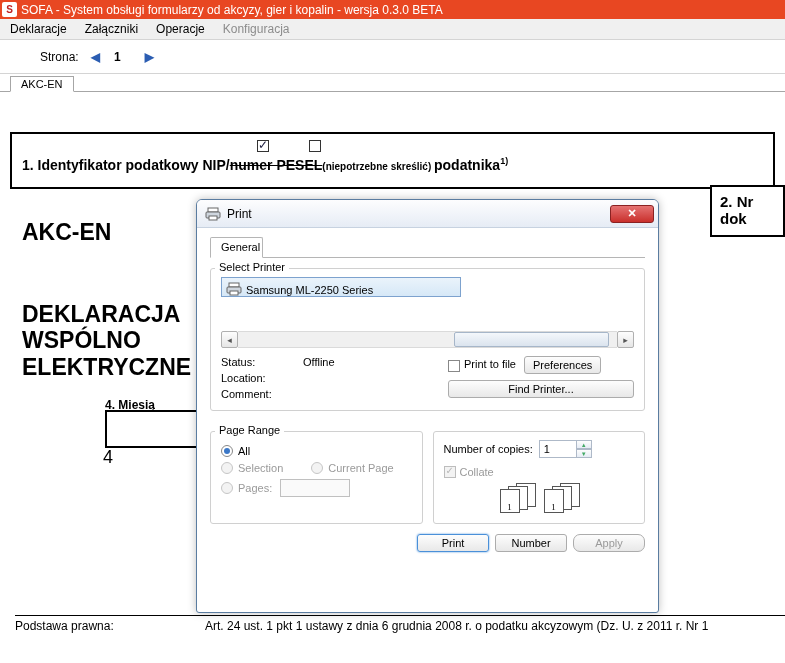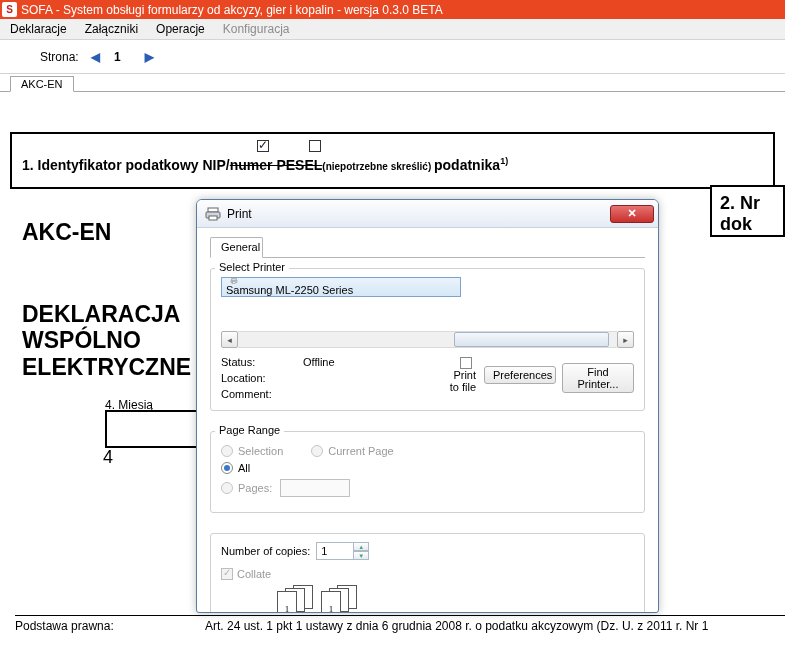--- a/index.html
+++ b/index.html
@@ -28,66 +28,66 @@
   .doc { padding:10px 10px 0 10px; }
   .box1 { border:2px solid #000; padding:6px 18px 14px 10px; margin-top:30px; }
   .checks { display:flex; gap:40px; margin-left:235px; margin-bottom:4px;}
   .chk { width:12px; height:12px; border:1px solid #333; display:inline-block; background:#fff; position:relative;}
   .chk.checked::after { content:"✓"; position:absolute; top:-3px; left:0; font-size:12px; color:#224;}
   .line1 { font-size:14px; font-weight:900; }
   .line1 .strike { text-decoration:line-through; font-weight:900;}
   .line1 .small { font-size:10px; font-weight:700;}
   .line1 .sup { font-size:9px; font-weight:700; vertical-align:super;}
 
-  .nrbox { position:absolute; right:0; top:185px; border:2px solid #000; padding:6px 8px; font-weight:900; font-size:18px; background:#fff; width:75px; height:52px;}
+  .nrbox { position:absolute; right:0; top:185px; border:2px solid #000; padding:6px 8px; font-weight:900; font-size:15px; background:#fff; width:75px; height:52px;}
 
   .big1 { font-size:23px; font-weight:900; margin:30px 0 0 12px;}
   .big2 { font-size:23px; font-weight:900; margin:55px 0 0 12px; line-height:1.15;}
 
   .box4 { border:2px solid #000; margin:30px 0 0 95px; width:135px; height:38px; position:relative;}
-  .box4 .lbl { position:absolute; top:-14px; left:-2px; font-size:12px; font-weight:400;}
+  .box4 .lbl { position:absolute; top:-14px; left:-2px; font-size:12px; font-weight:700;}
   .box4 .val { position:absolute; left:-4px; bottom:-22px; font-size:18px; font-weight:400;}
 
   .legalline { position:absolute; left:15px; bottom:30px; right:0; font-size:12px; border-top:1px solid #000; padding-top:3px; display:flex;}
   .legalline .lbl { width:190px;}
 
   
   .modal { position:absolute; left:196px; top:199px; width:463px; height:414px; background:#fff; border:1px solid #5a7ca0; box-shadow:0 0 8px rgba(0,0,0,0.25); border-radius:6px 6px 3px 3px; overflow:hidden; }
   .modal .mtitle { height:28px; background:linear-gradient(#fdfdfe,#e6ecf5); display:flex; align-items:center; padding:0 4px 0 8px; font-size:12px; border-bottom:1px solid #c7d2e0;}
   .modal .mtitle .ticon { width:16px; height:14px; margin-right:6px; }
   .modal .closebtn { margin-left:auto; width:44px; height:18px; background:linear-gradient(#e57373,#c9302c); border:1px solid #8a2222; border-radius:3px; color:#fff; display:flex; align-items:center; justify-content:center; font-size:11px; font-weight:bold; cursor:pointer;}
   
   .modal .body { padding:8px 13px 0 13px; }
 
   .dlgtabs { height:22px; border-bottom:1px solid #b5b5b5; display:flex; }
   .dlgtab { font-size:11px; background:#fff; border:1px solid #b5b5b5; border-bottom:1px solid #fff; padding:3px 2px 2px 10px; position:relative; top:1px; border-radius:2px 2px 0 0;}
 
   .group { border:1px solid #d0d0d0; border-radius:3px; margin-top:10px; padding:8px 10px 10px 10px; position:relative; font-size:11px;}
   .group .gtitle { position:absolute; top:-8px; left:4px; background:#fff; padding:0 4px; font-size:11px;}
 
-  .printerbox { border:1px solid #7da2ce; background:linear-gradient(#eaf3fb,#d6e8f7); height:20px; display:flex; align-items:flex-start; padding:0 4px; width:240px; font-size:11px;flex-direction:column;}
+  .printerbox { border:1px solid #7da2ce; background:linear-gradient(#eaf3fb,#d6e8f7); height:20px; display:flex; align-items:flex-end; padding:0 4px; width:240px; font-size:11px;}
   .printerbox .picon { width:16px; height:14px; margin-right:4px; }
 
   .scroll { margin-top:34px; height:17px; display:flex; align-items:center; }
   .scroll .sbtn { width:17px; height:17px; background:linear-gradient(#fdfdfd,#e6e6e6); border:1px solid #b0b0b0; border-radius:2px; font-size:9px; color:#555; display:flex; align-items:center; justify-content:center;}
   .scroll .track { flex:1; height:17px; background:#f0f0f0; border-top:1px solid #dadada; border-bottom:1px solid #dadada; position:relative;}
   .scroll .thumb { position:absolute; left:57%; top:0; bottom:0; width:41%; background:linear-gradient(#f4f7fb,#dbe4ee); border:1px solid #a6b6c9; border-radius:2px;}
 
   .statusrow { display:flex; margin-top:8px; font-size:11px; align-items:flex-start;}
   .statusrow .col1 { width:82px;}
   .statusrow .col2 { width:145px;}
-  .statusrow .col3 { flex:1; text-align:right; display:flex; flex-direction:row; align-items:flex-end; gap:6px;}
+  .statusrow .col3 { flex:1; text-align:right; display:flex; flex-direction:column; gap:6px;}
   .winbtn { font-size:11px; background:linear-gradient(#fdfdfd,#e8e8e8); border:1px solid #acacac; border-radius:3px; padding:2px 8px; min-width:72px; cursor:pointer; text-align:center;}
   .winbtn.default { border:1px solid #4a90d9; box-shadow:0 0 2px #4a90d9;}
   .winbtn.disabled { color:#9a9a9a;border-radius:7px; }
   .miniChk { width:12px; height:12px; border:1px solid #888; display:inline-block; vertical-align:middle; margin-right:4px; background:#fff;}
   .miniChk.dis { background:#f3f3f3; border-color:#bdbdbd;}
   .miniChk.dis::after { content:"✓"; font-size:10px; color:#b7b7b7; position:relative; top:-3px; left:1px;}
 
-  .bottomgroups { display:flex; gap:10px; margin-top:10px;flex-direction:column;}
+  .bottomgroups { display:flex; gap:10px; margin-top:10px;}
   .bottomgroups .group { flex:1; }
   .radio { width:12px; height:12px; border:1px solid #888; border-radius:50%; display:inline-block; vertical-align:middle; margin-right:5px; position:relative; background:#fff;}
   .radio.sel::after { content:""; position:absolute; left:2px; top:2px; width:6px; height:6px; background:#3b78c7; border-radius:50%;}
   .radio.dis { border-color:#c6c6c6; background:#f3f3f3;}
   .optline { margin:5px 0; font-size:11px; display:flex; align-items:center;}
   .optline.dis { color:#9a9a9a;}
   .pgInput { width:70px; height:18px; border:1px solid #c0c0c0; margin-left:8px;}
 
   .copiesline { font-size:11px; display:flex; align-items:center; margin-bottom:8px;}
   .copiesline input { width:38px; height:18px; border:1px solid #aeb9c8; text-align:left; padding-left:4px; font-size:11px;}
@@ -208,31 +208,31 @@
             <div class="winbtn">Preferences</div>
           </div>
           <div class="winbtn">Find Printer...</div>
         </div>
       </div>
     </div>
 
     <div class="bottomgroups">
       <div class="group">
         <div class="gtitle">Page Range</div>
+        <div class="optline">
+            <span class="radio sel"></span>
+            <span>All</span>
+          </div>
         <div class="optline dis">
           <span class="radio dis"></span>
             <span>Selection</span>
           <span style="width:28px"></span>
           <span class="radio dis"></span>
             <span>Current Page</span>
         </div>
-        <div class="optline">
-            <span class="radio sel"></span>
-            <span>All</span>
-          </div>
         <div class="optline dis">
           <span class="radio dis"></span>
             <span>Pages:</span>
           <input class="pgInput" disabled="" style="">
         </div>
       </div>
       <div class="group">
         <div class="copiesline">
           <span>Number of copies:</span>
           <span style="width:6px"></span>

